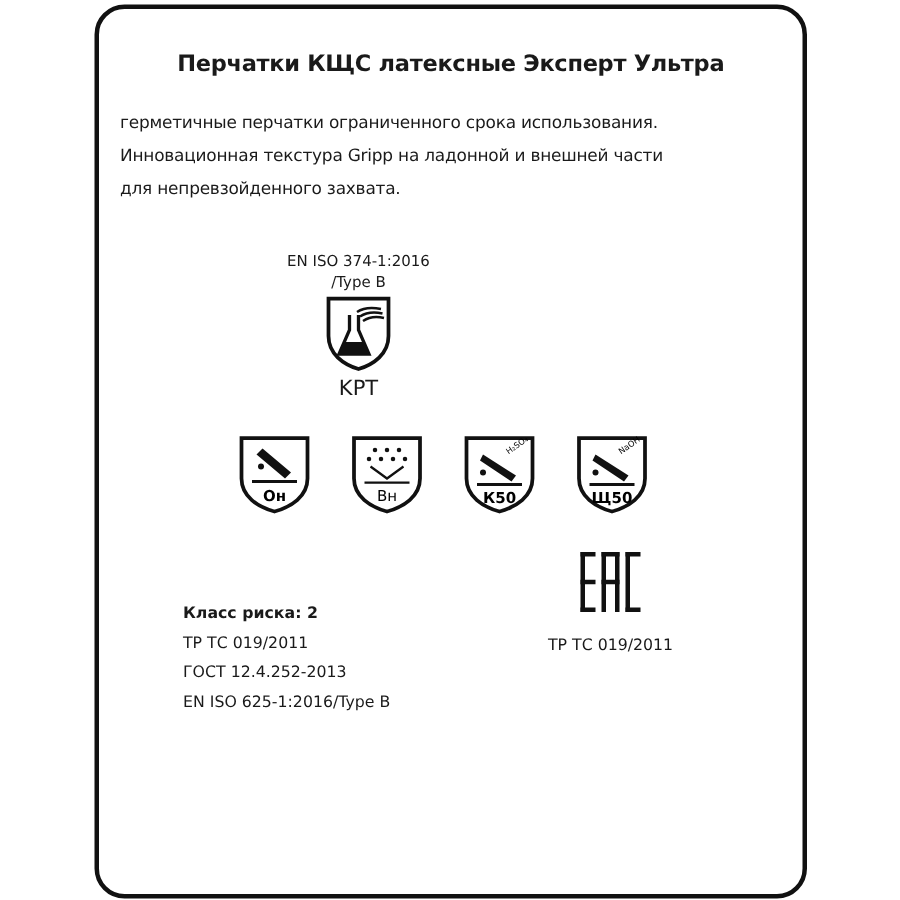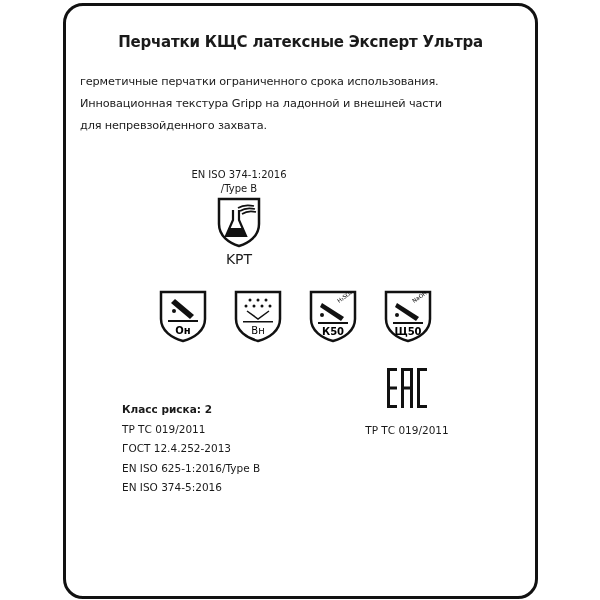--- a/index.html
+++ b/index.html
@@ -97,21 +97,20 @@
         <text x="25" y="46" text-anchor="middle" font-size="10" font-weight="bold" font-family="DejaVu Sans, sans-serif">Щ50</text>
       </svg>
     </div>
   </div>
 
   <div class="list">
     <div class="b">Класс риска: 2</div>
     <div>ТР ТС 019/2011</div>
     <div>ГОСТ 12.4.252-2013</div>
     <div>EN ISO 625-1:2016/Type B</div>
-    <div>EN ISO 374-5:2016</div>
   </div>
 
   <div class="eac">
     <div>
       <svg width="44" height="44" viewBox="0 0 44 44">
         <g fill="#111">
           <rect x="2" y="2" width="3" height="40"></rect>
             <rect x="2" y="2" width="10" height="3"></rect>
             <rect x="2" y="20.5" width="10" height="3"></rect>
             <rect x="2" y="39" width="10" height="3"></rect>

